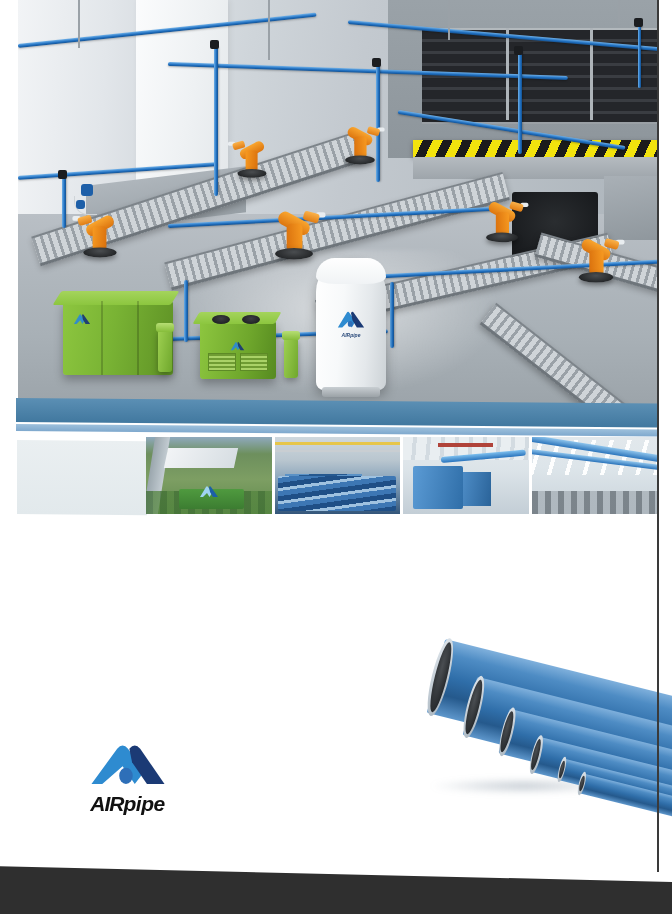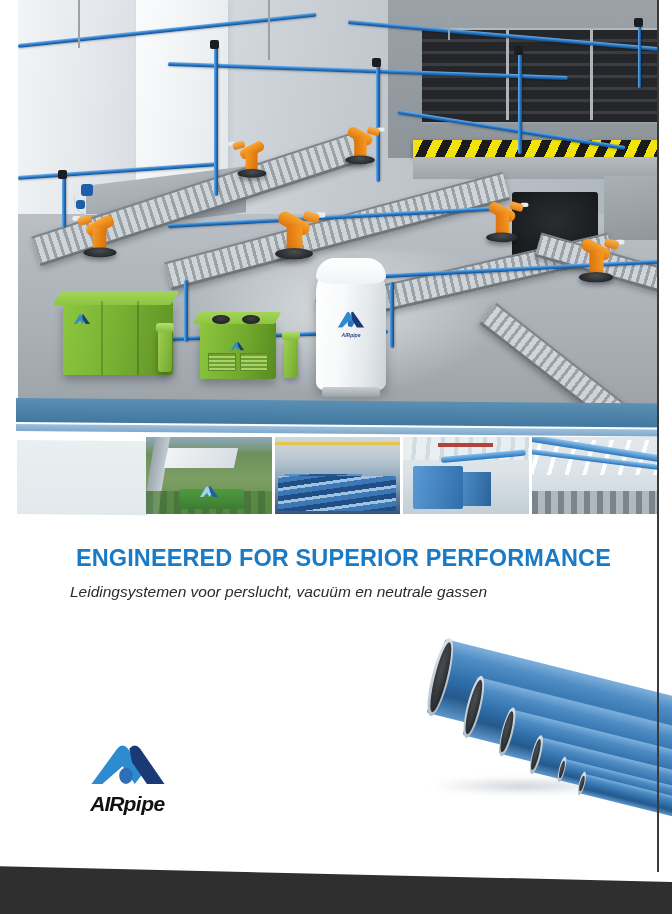--- a/index.html
+++ b/index.html
@@ -476,22 +476,20 @@
       <div class="comp"></div>
     </div>
     <div class="thumb t4">
       <div class="lights"></div>
       <div class="bluepipe"></div>
       <div class="bluepipe2"></div>
       <div class="machines"></div>
     </div>
   </div>
 
-  <div class="headline">ENGINEERED FOR SUPERIOR PERFORMANCE</div>
-  <div class="subhead">Leidingsystemen voor perslucht, vacuüm en neutrale gassen</div>
 
   <div class="pipes">
     <div class="pipe-shadow"></div>
 
     <div class="pipe" style="left:18px;top:10px;width:250px;height:76px;transform:rotate(14deg);">
       <div class="body"></div>
       <div class="rim" style="width:17px;left:-4px;"></div>
       <div class="hole" style="width:12px;left:-1px;"></div>
     </div>
 

